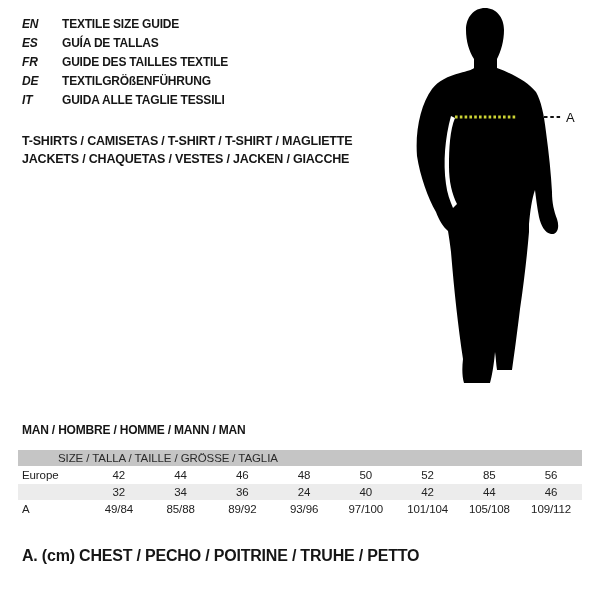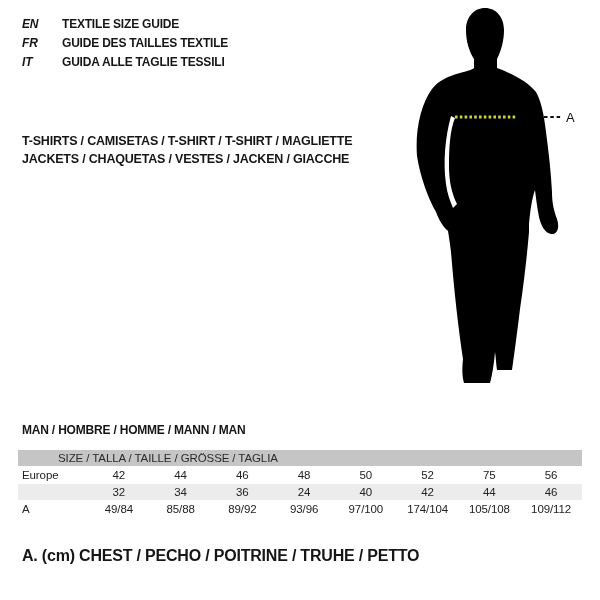--- a/index.html
+++ b/index.html
@@ -37,22 +37,30 @@
 <body>
 
 <div class="canvas">
 
   <div class="lang-list">
     <div class="lang-row">
       <span class="lang-code">EN</span>
       <span class="lang-label">TEXTILE SIZE GUIDE</span>
     </div>
     <div class="lang-row">
+      <span class="lang-code">ES</span>
+      <span class="lang-label">GUÍA DE TALLAS</span>
+    </div>
+    <div class="lang-row">
       <span class="lang-code">FR</span>
       <span class="lang-label">GUIDE DES TAILLES TEXTILE</span>
+    </div>
+    <div class="lang-row">
+      <span class="lang-code">DE</span>
+      <span class="lang-label">TEXTILGRÖßENFÜHRUNG</span>
     </div>
     <div class="lang-row">
       <span class="lang-code">IT</span>
       <span class="lang-label">GUIDA ALLE TAGLIE TESSILI</span>
     </div>
   </div>
 
   <div class="garments">
     <div>T-SHIRTS / CAMISETAS / T-SHIRT / T-SHIRT / MAGLIETTE</div>
     <div>JACKETS / CHAQUETAS / VESTES / JACKEN / GIACCHE</div>
@@ -121,42 +129,42 @@
       <td class="hdr" colspan="9">SIZE / TALLA / TAILLE / GRÖSSE / TAGLIA</td>
     </tr>
     <tr>
       <td class="lbl">Europe</td>
       <td>42</td>
       <td>44</td>
       <td>46</td>
       <td>48</td>
       <td>50</td>
       <td>52</td>
-      <td>75</td>
+      <td>85</td>
       <td>56</td>
     </tr>
     <tr class="band">
       <td class="lbl"></td>
       <td>32</td>
       <td>34</td>
       <td>36</td>
       <td>24</td>
       <td>40</td>
       <td>42</td>
       <td>44</td>
       <td>46</td>
     </tr>
     <tr>
       <td class="lbl">A</td>
       <td>49/84</td>
       <td>85/88</td>
       <td>89/92</td>
       <td>93/96</td>
       <td>97/100</td>
-      <td>174/104</td>
+      <td>101/104</td>
       <td>105/108</td>
       <td>109/112</td>
     </tr>
   </tbody>
     </table>
 
   <div class="footnote">A. (cm) CHEST / PECHO / POITRINE / TRUHE / PETTO</div>
 
 </div>
 

